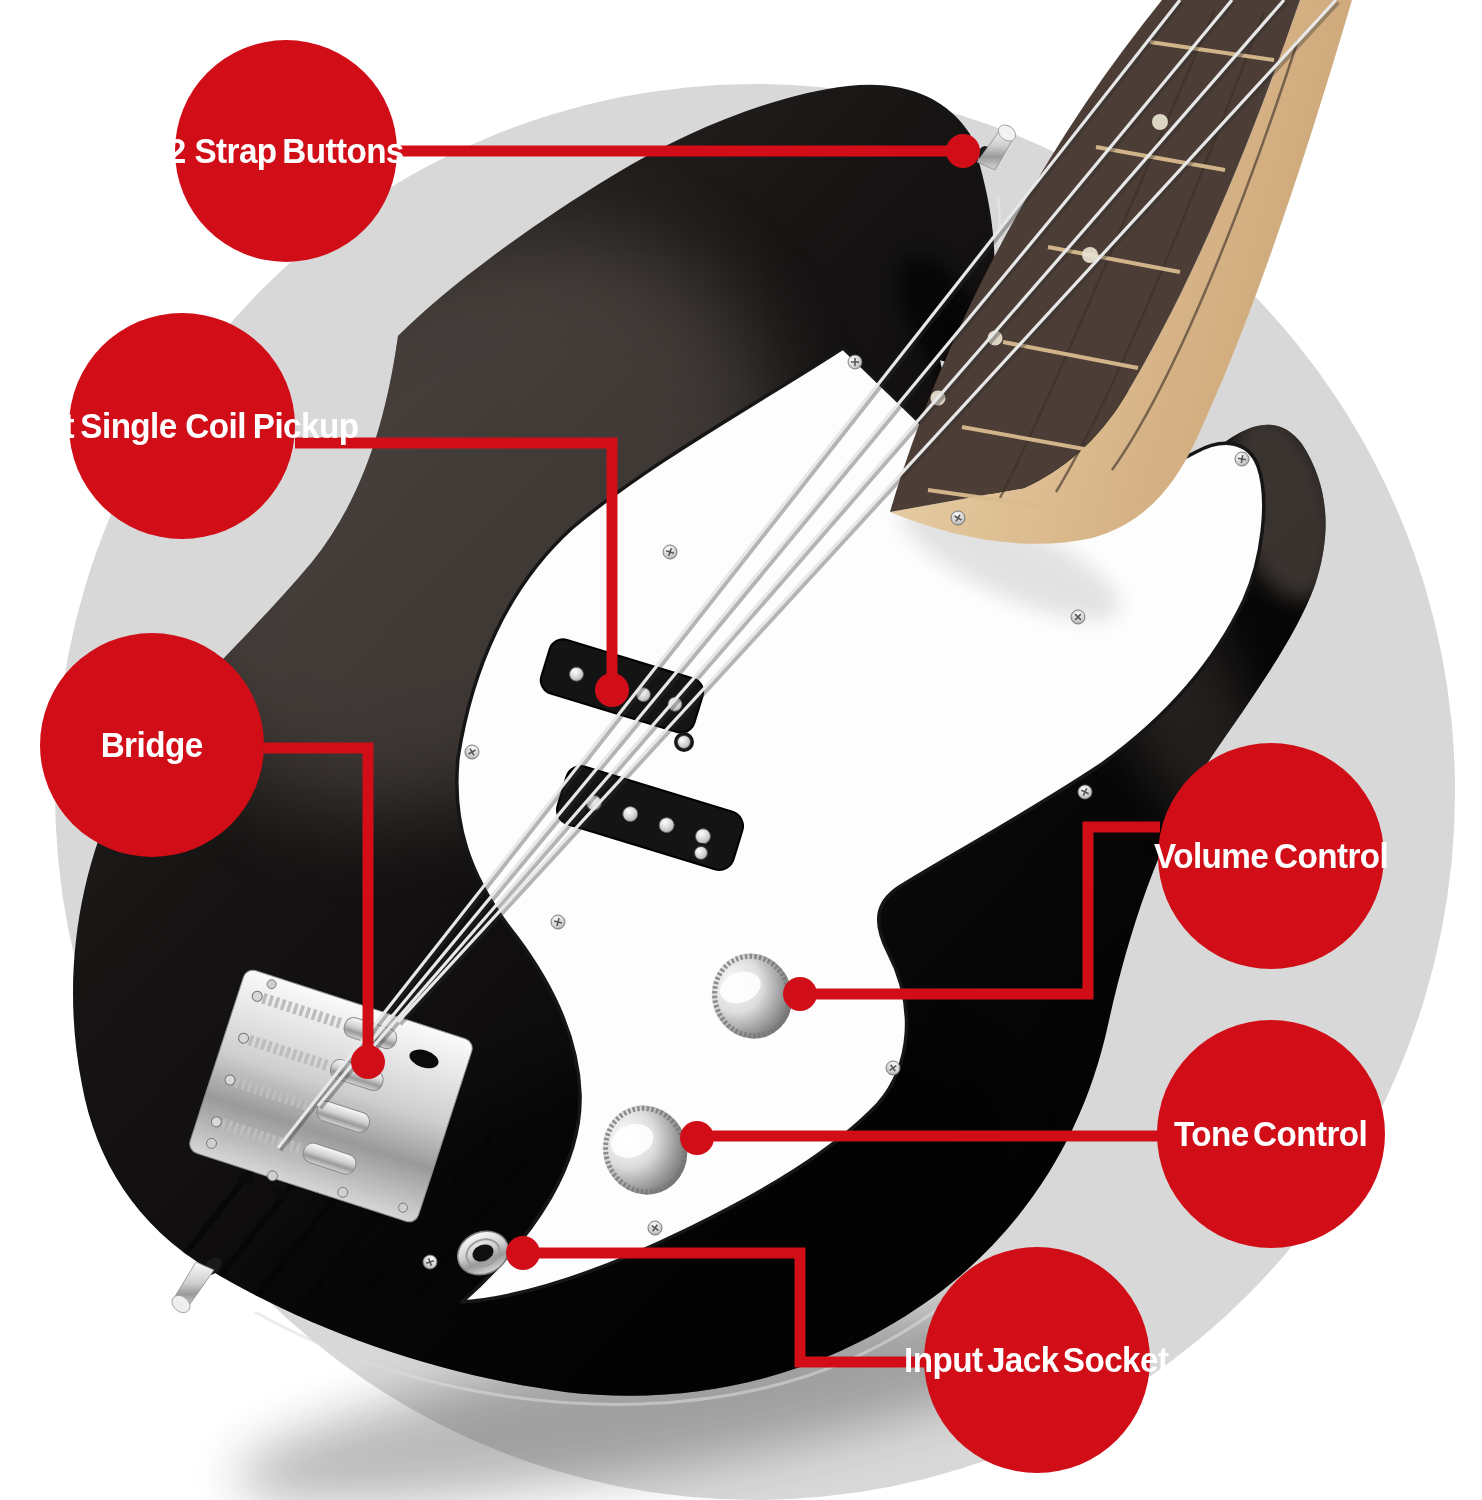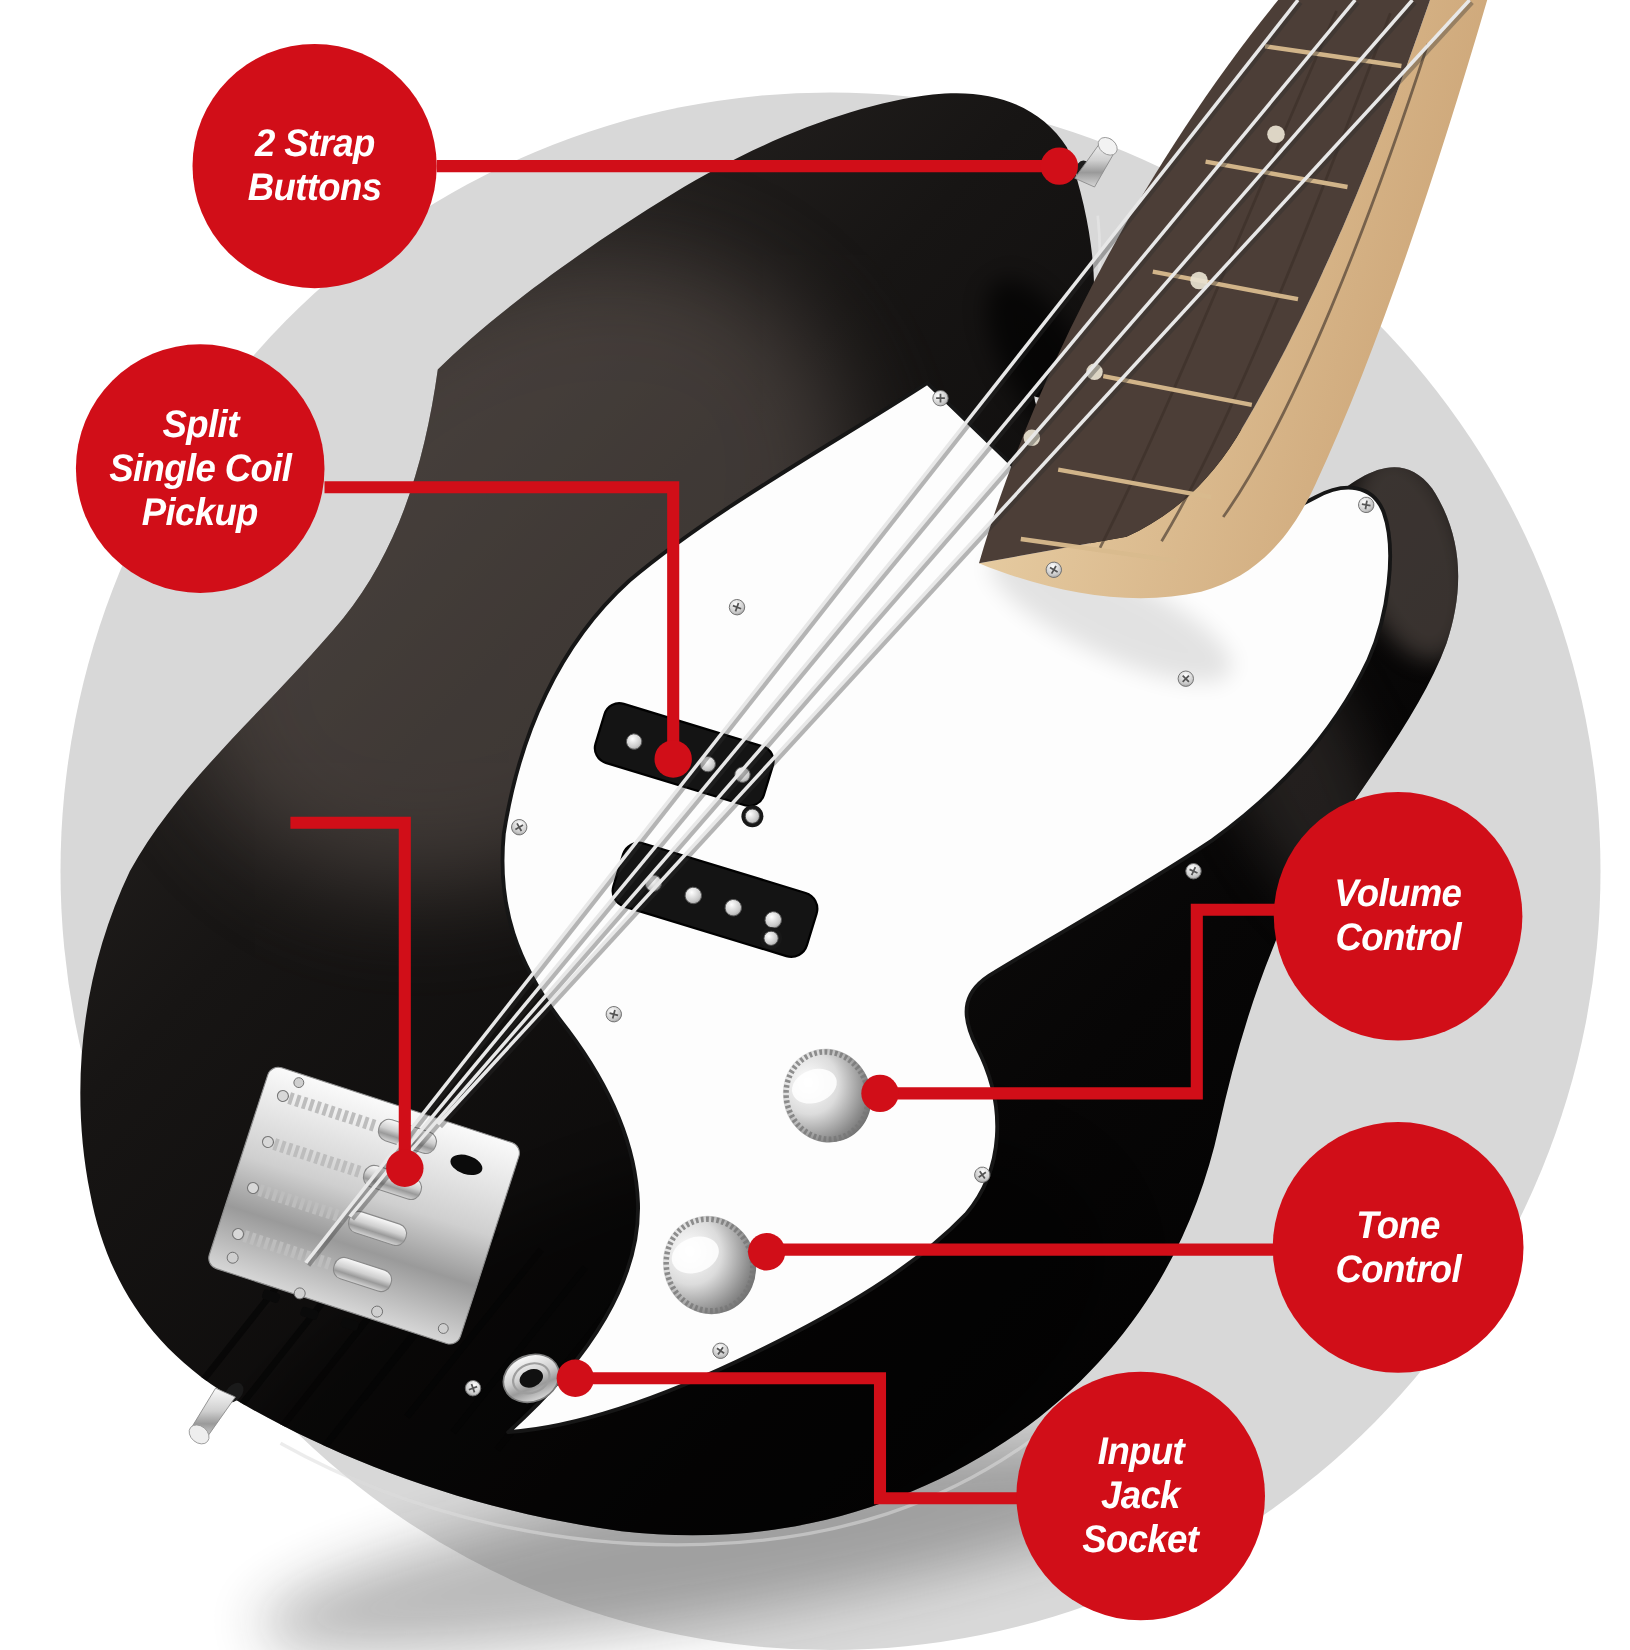--- a/index.html
+++ b/index.html
@@ -5,22 +5,22 @@
   html,body{margin:0;padding:0;background:#fff;}
   .stage{
     position:relative;width:1482px;height:1500px;overflow:hidden;
     background:var(--page-bg,#fff);
     font-family:"Liberation Sans","DejaVu Sans",sans-serif;
   }
   .stage svg{position:absolute;left:0;top:0;}
   .callout{
     position:absolute;border-radius:50%;
     background:var(--accent,#d10e18);
-    display:flex;flex-direction:column;justify-content:center;align-items:center;
-    color:#fff;font-weight:bold;font-style:italic;
+    display:flex;justify-content:center;align-items:center;
+    color:#fff;font-weight:bold;
     font-size:35px;line-height:1.14;letter-spacing:-0.6px;
     text-align:center;z-index:3;
   }
   .callout span{display:block;transform:scaleX(.95);white-space:nowrap;}
   .annot{position:absolute;left:0;top:0;z-index:2;}
 </style>
 </head>
 <body>
 
 <div class="stage">
@@ -304,22 +304,25 @@
   <span>2 Strap</span>
   <span>Buttons</span>
 </div>
 
 <div class="callout" style="left:69px;top:313px;width:226px;height:226px;">
   <span>Split</span>
   <span>Single Coil</span>
   <span>Pickup</span>
 </div>
 
-
-<div class="callout" style="left:1158px;top:720px;width:226px;height:226px;">
+<div class="callout" style="left:40px;top:633px;width:224px;height:224px;">
+  <span>Bridge</span>
+</div>
+
+<div class="callout" style="left:1158px;top:743px;width:226px;height:226px;">
   <span>Volume</span>
   <span>Control</span>
 </div>
 
 <div class="callout" style="left:1157px;top:1020px;width:228px;height:228px;justify-content:center;">
   <span>Tone</span>
   <span>Control</span>
 </div>
 
 <div class="callout" style="left:924px;top:1247px;width:226px;height:226px;">

